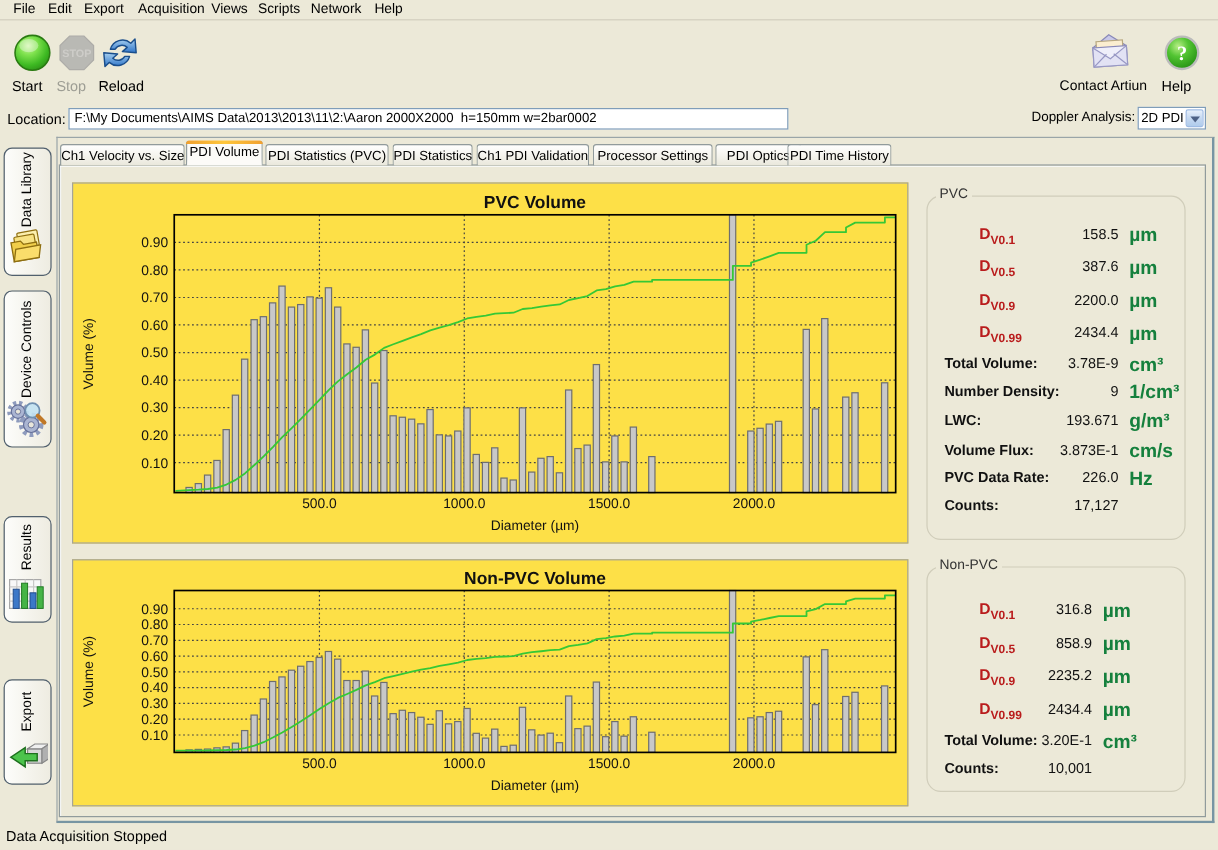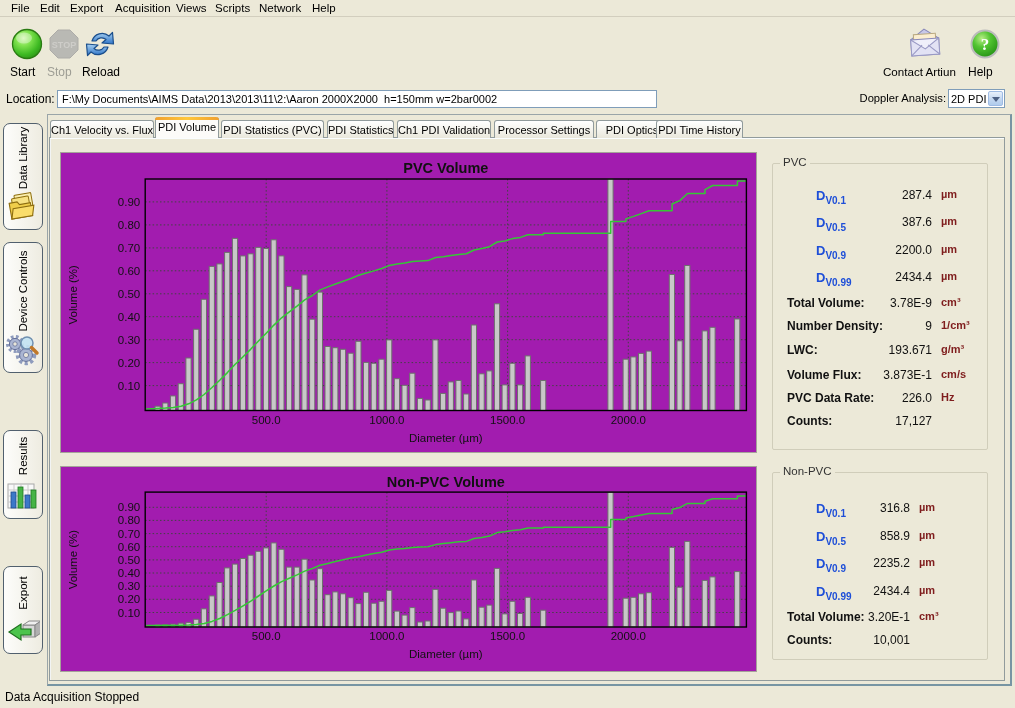--- a/index.html
+++ b/index.html
@@ -9,29 +9,29 @@
 .locinput { position:absolute; left:57px; top:90px; width:600px; height:18px; background:#FFF; border:1px solid #7F9DB9; font-size:11px; padding:2px 0 0 4px; white-space:nowrap; overflow:hidden; }
 .doplabel { position:absolute; right:69px; top:92px; font-size:11.2px;padding-left:35px; }
 .combo { position:absolute; left:948px; top:89px; width:57px; height:19px; background:#FFF; border:1px solid #7F9DB9; font-size:11px; padding:3px 0 0 2px; }
 .combobtn { position:absolute; right:1px; top:1px; width:15px; height:15px; border-radius:2px; background:linear-gradient(180deg,#E8F0FB,#C6D9F1 50%,#B0CCEC); border:1px solid #9EBBE4; }
 .combobtn:after { content:""; position:absolute; left:3px; top:5px; width:0; height:0; border-left:4.5px solid transparent; border-right:4.5px solid transparent; border-top:5px solid #4D6185; }
 .outerpanel { position:absolute; left:47px; top:114px; width:965px; height:572px; border:1px solid #9AA5A8; border-right:2px solid #7795A3; border-bottom:2px solid #7795A3; background:#ECE9D8; }
 .tabpane { position:absolute; left:49px; top:137px; width:956px; height:544px; border:1px solid #919B9C; background:#ECE9D8; box-shadow:inset 0 1px 0 #FAFDFE, inset 1px 0 0 #F2F4F4; }
 .tab { position:absolute; top:120px; height:18px; background:linear-gradient(180deg,#FFFFFF,#F4F3EC 55%,#E9E7DB); border:1px solid #919B9C; border-bottom:none; border-radius:3px 3px 0 0; font-size:11px; text-align:center; padding-top:3px; white-space:nowrap; overflow:visible; color:#000; z-index:3; }
 .tab.sel { top:117px; height:21px; background:#FCFBF8; border-top:none; padding-top:4px; z-index:4; }
 .tab.sel:before { content:""; position:absolute; left:-1px; top:0; right:-1px; height:3px; background:linear-gradient(90deg,#F0A030,#FFC73C 50%,#F0A030); border-radius:3px 3px 0 0; }
-.chartpanel { position:absolute; background:#a21caf; border:1px solid #A5A499; }
-.gbox { position:absolute; border:1px solid #D0CDBA; border-radius:2px; }
+.chartpanel { position:absolute; background:#fde047; border:1px solid #A5A499; }
+.gbox { position:absolute; border:1px solid #D0CDBA; border-radius:12px; }
 .gbox .legend { position:absolute; top:-8px; left:7px; background:#ECE9D8; padding:0 3px; font-size:11.5px; color:#333; }
-.dl { position:absolute; font-weight:bold; color:#1d4ed8;padding-left:29px; }
+.dl { position:absolute; font-weight:bold; color:#b91c1c;padding-left:29px; }
 .db { font-size:13px; }
 .ds { font-size:10px; vertical-align:-4px; font-weight:bold; }
 .lab { position:absolute; font-size:12px; font-weight:bold; color:#111; }
 .val { position:absolute; font-size:12px; color:#111; }
-.unit { position:absolute; font-size:11px; font-weight:bold; color:#7f1d1d; }
+.unit { position:absolute; font-size:16px; font-weight:bold; color:#15803d; }
 .side { position:absolute; left:3px; width:40px; background:linear-gradient(90deg,#FDFDFB,#EEECE1); border:1.4px solid #51606E; border-radius:7px; }
 .sidetext { position:absolute; left:50%; writing-mode:vertical-rl; transform:translate(-50%,-50%) rotate(180deg); font-size:11.5px; color:#000; white-space:nowrap; }
 .sideicon { position:absolute; left:50%; bottom:2px; transform:translateX(-50%); }
 .statusbar { position:absolute; left:0; top:686px; width:1015px; height:22px; background:#ECE9D8; font-size:12px; padding:4px 0 0 5px; }
 </style></head>
 <body>
 <div class="menubar">
     <span style="position:absolute;left:11px;top:2px">File</span>
 <span style="position:absolute;left:40px;top:2px">Edit</span>
 <span style="position:absolute;left:70px;top:2px">Export</span>
@@ -94,21 +94,21 @@
 </svg></div>
 <div class="tool-label" style="left:968px;top:65px;width:34px">Help</div>
 
 <div class="loclabel">Location:</div>
 <div class="locinput">F:\My Documents\AIMS Data\2013\2013\11\2:\Aaron 2000X2000&nbsp; h=150mm w=2bar0002</div>
 <div class="doplabel">Doppler Analysis:</div>
 <div class="combo">2D PDI<div class="combobtn"></div></div>
 
 <div class="outerpanel"></div>
 <div class="tabpane"></div>
-<div class="tab" style="left:50px;width:104px">Ch1 Velocity vs. Flux</div>
+<div class="tab" style="left:50px;width:104px">Ch1 Velocity vs. Size</div>
 <div class="tab sel" style="left:155px;width:64px">PDI Volume</div>
 <div class="tab" style="left:221px;width:103px">PDI Statistics (PVC)</div>
 <div class="tab" style="left:327px;width:67px">PDI Statistics</div>
 <div class="tab" style="left:397px;width:94px">Ch1 PDI Validation</div>
 <div class="tab" style="left:494px;width:100px">Processor Settings</div>
 <div class="tab" style="left:596px;width:72px">PDI Optics</div>
 <div class="tab" style="left:656px;width:87px">PDI Time History</div>
 
 <div class="chartpanel" style="left:60px;top:152px;width:697px;height:301px">
     <svg width="697" height="301" viewBox="0 0 697 301" style="position:absolute;left:0;top:0">
@@ -299,21 +299,21 @@
 <path d="M85.2,158.5 L96.8,158.6 L96.8,158.6 L104.5,158.5 L112.2,158.4 L120.0,158.2 L127.7,158.0 L135.4,157.6 L143.1,156.4 L151.0,154.4 L158.7,151.5 L166.4,147.6 L174.2,143.4 L182.1,138.8 L189.8,134.1 L197.5,129.0 L205.2,123.8 L212.9,119.0 L220.6,114.6 L228.3,111.3 L236.0,107.9 L243.7,104.1 L251.4,101.5 L259.1,98.2 L266.8,96.4 L274.5,94.5 L282.2,92.7 L289.9,91.1 L297.6,89.8 L305.3,87.9 L313.0,86.6 L320.7,85.2 L328.4,83.0 L336.1,82.1 L343.8,81.5 L351.5,80.4 L359.2,80.1 L366.9,79.8 L374.6,77.6 L382.3,76.5 L390.0,75.7 L397.7,74.8 L405.4,74.4 L413.1,71.5 L420.8,70.4 L428.5,69.1 L436.2,65.6 L443.9,64.8 L451.6,63.4 L459.3,62.7 L467.0,61.1 L482.4,61.1 L482.4,60.2 L549.7,60.2 L549.7,52.6 L564.9,52.6 L564.9,51.0 L572.6,49.6 L580.3,48.0 L588.0,46.4 L611.1,46.4 L611.1,42.5 L618.8,40.6 L626.5,36.4 L644.0,36.4 L644.0,34.2 L651.7,31.8 L676.4,31.8 L676.4,29.1 L685.4,29.1" fill="none" stroke="#35C835" stroke-width="1.5" stroke-linejoin="round"></path>
 <rect x="84.19999999999999" y="25.1" width="601.2" height="134.9" fill="none" stroke="#000" stroke-width="1.4"></rect>
 <text x="384.8" y="191.0" text-anchor="middle" font-family="Liberation Sans, sans-serif" font-size="11.5" fill="#111">Diameter (µm)</text>
 <text x="16.2" y="92.6" text-anchor="middle" font-family="Liberation Sans, sans-serif" font-size="11.5" fill="#111" transform="rotate(-90 16.2 92.6)">Volume (%)</text>
 </svg>
   </div>
 
 <div class="gbox" style="left:772px;top:163px;width:216px;height:287px">
     <div class="legend">PVC</div>
 <div class="dl" style="top:22px;left:14px"><span class="db">D</span><span class="ds">V0.1</span></div>
-<div class="val" style="top:24px;right:55px">287.4</div>
+<div class="val" style="top:24px;right:55px">158.5</div>
 <div class="unit" style="top:24px;left:168px">µm</div>
 <div class="dl" style="top:49px;left:14px"><span class="db">D</span><span class="ds">V0.5</span></div>
 <div class="val" style="top:51px;right:55px">387.6</div>
 <div class="unit" style="top:51px;left:168px">µm</div>
 <div class="dl" style="top:77px;left:14px"><span class="db">D</span><span class="ds">V0.9</span></div>
 <div class="val" style="top:79px;right:55px">2200.0</div>
 <div class="unit" style="top:79px;left:168px">µm</div>
 <div class="dl" style="top:104px;left:14px"><span class="db">D</span><span class="ds">V0.99</span></div>
 <div class="val" style="top:106px;right:55px">2434.4</div>
 <div class="unit" style="top:106px;left:168px">µm</div>

